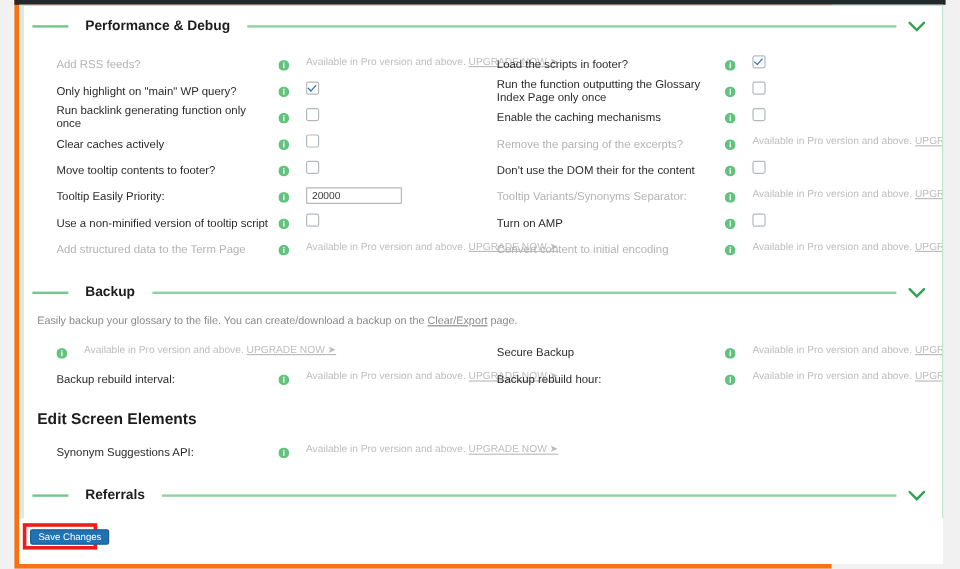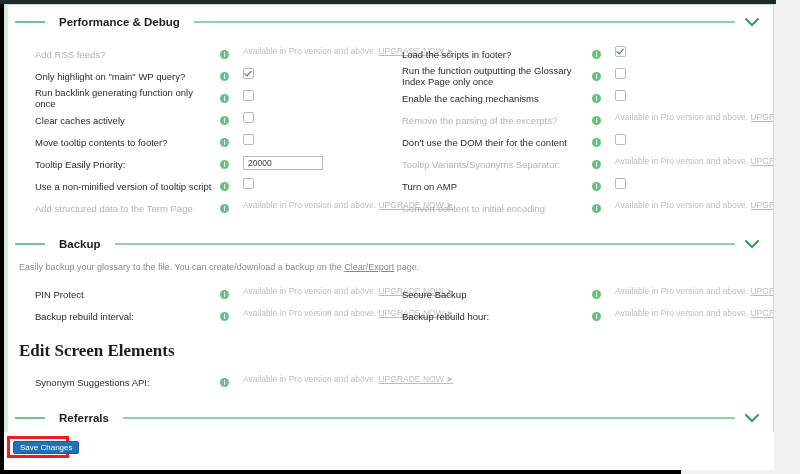--- a/index.html
+++ b/index.html
@@ -13,23 +13,23 @@
     overflow: hidden;
     font-family: "Liberation Sans", sans-serif;
     font-size: 11px;
     color: #23282d;
     position: relative;
   }
 
   
   #page {
     position: absolute;
-    left: 0; top: 0;
+    left: 12px; top: 0;
     width: 681px; height: 474px;
-    background: #000000;
+    background: #f97316;
   }
   .topbar {
     height: 4px;
     background: #23282d;
     width: 800px;
   }
   .panel {
     position: absolute;
     left: 4px;
     top: 4px;
@@ -82,25 +82,24 @@
   }
   .chev {
     flex: 0 0 auto;
     margin-left: 10px;
     line-height: 0;
   }
   .chev svg { display: block; }
 
   
   .plain-head {
-    font-size: 17px;
+    font-size: 13px;
     font-weight: bold;
     color: #3c3c3c;
     padding: 0 0 0 14px;
-    font-family: Liberation Serif, serif;
   }
   .plain-head.strong { color: #1d1d1d; }
 
   .sec-desc {
     font-size: 9px;
     color: #8a8a8a;
     padding: 0 0 0 14px;
     line-height: 12px;
   }
   .sec-desc a {
@@ -508,21 +507,20 @@
                 <path d="M1 1 L7 7 L13 1" fill="none" stroke="#2fa34f" stroke-width="2" stroke-linecap="square"></path>
               </svg>
             </span>
           </div>
           <div class="spacer-6"></div>
           <div class="sec-desc"><span>Easily backup your glossary to the file. You can create/download a backup on the </span><a href="#" class="">Clear/Export</a><span> page.</span></div>
           <div class="spacer-10"></div>
           <div class="rows">
             <div class="row">
               <div class="col">
-                <div class="lbl">PIN Protect</div>
                 <span class="info">
                   <svg width="9" height="9" viewBox="0 0 9 9">
                     <circle cx="4.5" cy="4.5" r="4.5" fill="#62c37e"></circle>
                     <rect x="4" y="3.4" width="1.1" height="3.4" fill="#ffffff"></rect>
                     <rect x="4" y="1.9" width="1.1" height="1.1" fill="#ffffff"></rect>
                   </svg>
                 </span>
                 <div class="ctrl">
                   <span class="pro-note"><span>Available in Pro version and above.</span> <a href="#">UPGRADE NOW ➤</a></span>
                 </div>

